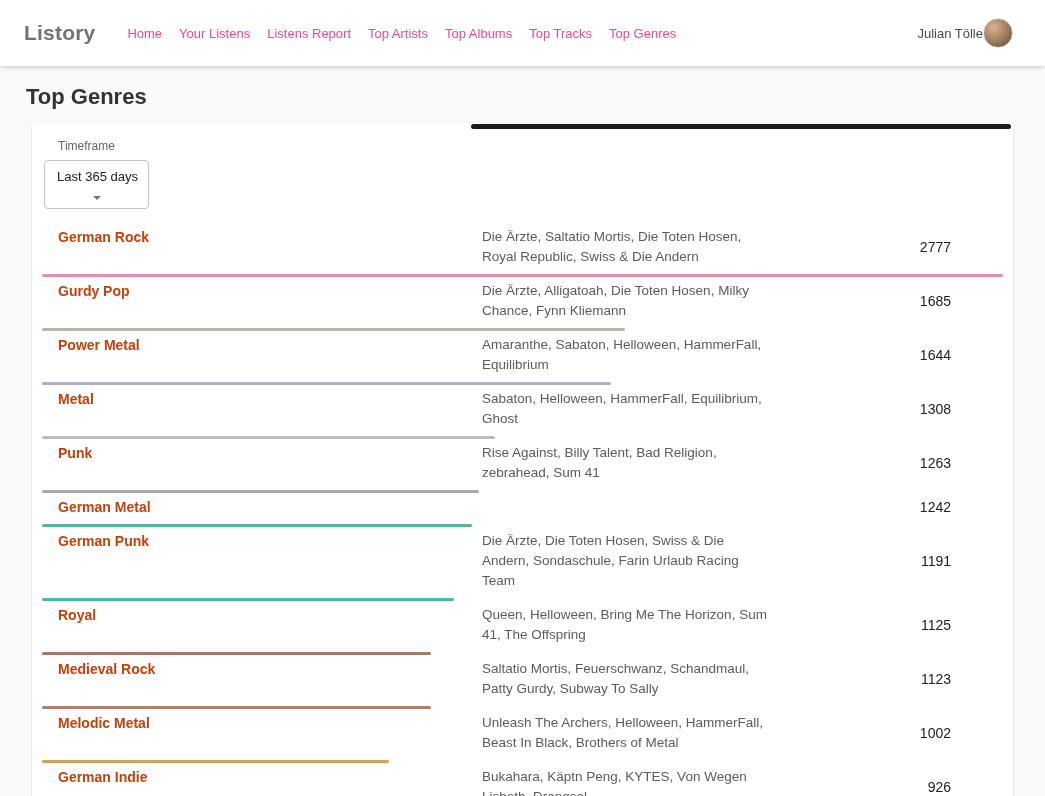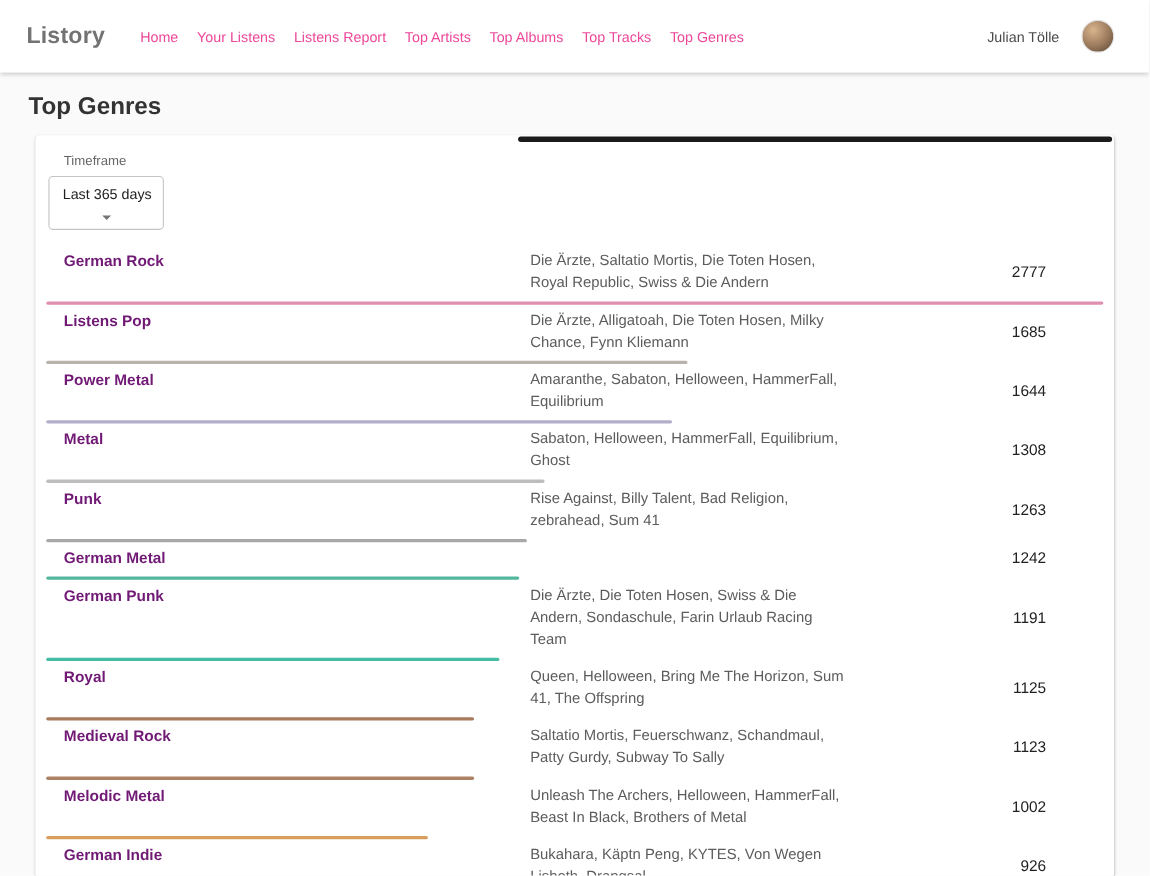--- a/index.html
+++ b/index.html
@@ -33,21 +33,21 @@
     cursor: pointer;
   }
   .nav-links { display: flex; gap: 17px; flex: 1; align-items: center; }
   .nav-link {
     font-size: 13px;
     color: #ec4899;
     text-decoration: none;
     cursor: pointer;
     white-space: nowrap;
   }
-  .user { display: flex; align-items: center; gap: 20px; }
+  .user { display: flex; align-items: center; gap: 0; }
   .user-name { font-size: 13px; color: #4a4a4a; }
   .avatar {
     width: 30px; height: 30px; border-radius: 50%;
     background: radial-gradient(circle at 35% 30%, #d9b38d 0%, #9a7a5d 55%, #54402f 100%);
     border: 1px solid #e0e0e0;
     cursor: pointer;
   }
 
   
   .main { padding: 0 26px; }
@@ -106,21 +106,21 @@
     position: relative;
     display: flex;
     align-items: flex-start;
     padding: 4px 0 10px 0;
   }
   .cell-genre {
     width: 440px;
     padding: 0 16px;
     font-size: 14px;
     font-weight: 700;
-    color: #701a75;
+    color: #c2410c;
     line-height: 20px;
   }
   .cell-artists {
     width: 290px;
     font-size: 13.5px;
     color: #5c5c5c;
     line-height: 20px;
   }
   .cell-count {
     flex: 1;
@@ -173,21 +173,21 @@
 
     <div class="table">
   <div class="row">
     <div class="cell-genre">German Rock</div>
     <div class="cell-artists">Die Ärzte, Saltatio Mortis, Die Toten Hosen, Royal Republic, Swiss &amp; Die Andern</div>
     <div class="cell-count">2777</div>
     <div class="bar" style="width: 100%; background: rgb(223, 143, 176);"></div>
   </div>
 
   <div class="row">
-    <div class="cell-genre">Listens Pop</div>
+    <div class="cell-genre">Gurdy Pop</div>
     <div class="cell-artists">Die Ärzte, Alligatoah, Die Toten Hosen, Milky Chance, Fynn Kliemann</div>
     <div class="cell-count">1685</div>
     <div class="bar" style="width: 60.68%; background: rgb(184, 178, 170);"></div>
   </div>
 
   <div class="row">
     <div class="cell-genre">Power Metal</div>
     <div class="cell-artists">Amaranthe, Sabaton, Helloween, HammerFall, Equilibrium</div>
     <div class="cell-count">1644</div>
     <div class="bar" style="width: 59.2%; background: rgb(179, 173, 201);"></div>

